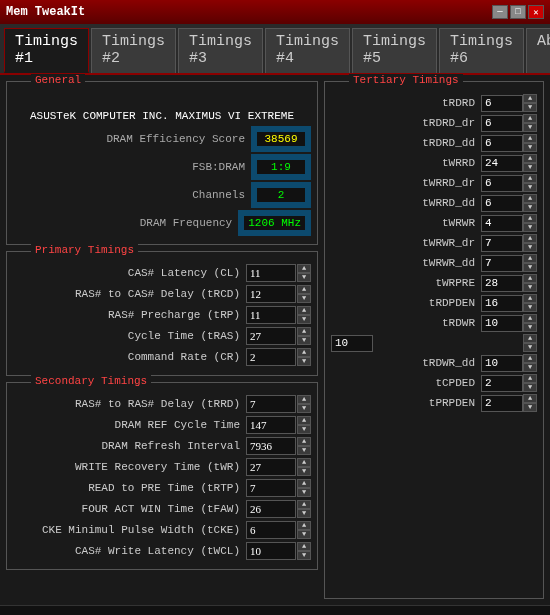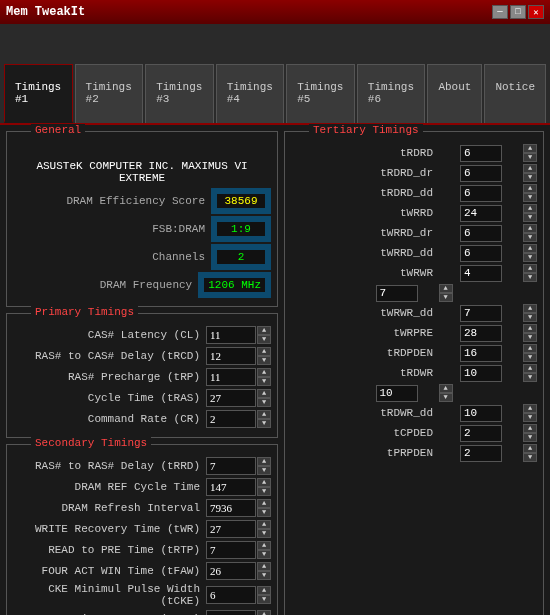--- a/index.html
+++ b/index.html
@@ -41,50 +41,49 @@
     }
     .title-btn.close { background: #cc0000; }
     .tab-bar {
       background: #2a2a2a;
       border-bottom: 2px solid #8b0000;
       display: flex;
       padding: 4px 4px 0 4px;
       gap: 2px;
     }
     .tab {
-      padding: 16px 10px;
+      padding: 4px 10px;
       background: #3a3a3a;
       border: 1px solid #555;
       border-bottom: none;
       color: #ccc;
       cursor: pointer;
-      font-size: 11px;
+      font-size: 15px;
       font-family: 'Courier New', monospace;
-      margin-top: 36px;
     }
     .tab.active {
       background: #1a1a1a;
       color: #fff;
       border-color: #8b0000;
       border-bottom: 2px solid #1a1a1a;
     }
     .main-content {
       display: flex;
       gap: 6px;
       padding: 6px;
       height: 530px;
     }
     .left-panel {
       flex: 1;
       display: flex;
       flex-direction: column;
       gap: 6px;
     }
     .right-panel {
-      width: 260px;
+      width: 220px;
     }
     .group-box {
       border: 1px solid #555;
       position: relative;
       padding: 4px 6px 6px 6px;
     }
     .group-label {
       position: absolute;
       top: -8px;
       left: 24px;
@@ -166,22 +165,21 @@
       justify-content: center;
       cursor: pointer;
       font-size: 7px;
       color: #ccc;
       line-height: 1;
     }
     .tertiary-row {
       display: flex;
       align-items: center;
       margin-bottom: 2px;
-      justify-content: center;
-      gap: 21px;
+      justify-content: space-between;
     }
     .tertiary-label {
       text-align: right;
       padding-right: 6px;
       color: #ccc;
       font-size: 11px;
       flex: 1;
     }
     .tertiary-input {
       width: 42px;
@@ -473,20 +471,21 @@
         </div>
         <div class="tertiary-row">
           <span class="tertiary-label">tWRWR</span>
           <input class="tertiary-input" value="4" style="">
           <div class="tertiary-arrows">
             <div class="arrow-btn">▲</div>
             <div class="arrow-btn">▼</div>
           </div>
         </div>
         <div class="tertiary-row">
+          <span class="tertiary-label">tWRWR_dr</span>
           <input class="tertiary-input" value="7" style="">
           <div class="tertiary-arrows">
             <div class="arrow-btn">▲</div>
             <div class="arrow-btn">▼</div>
           </div>
         </div>
         <div class="tertiary-row">
           <span class="tertiary-label">tWRWR_dd</span>
           <input class="tertiary-input" value="7" style="">
           <div class="tertiary-arrows">

